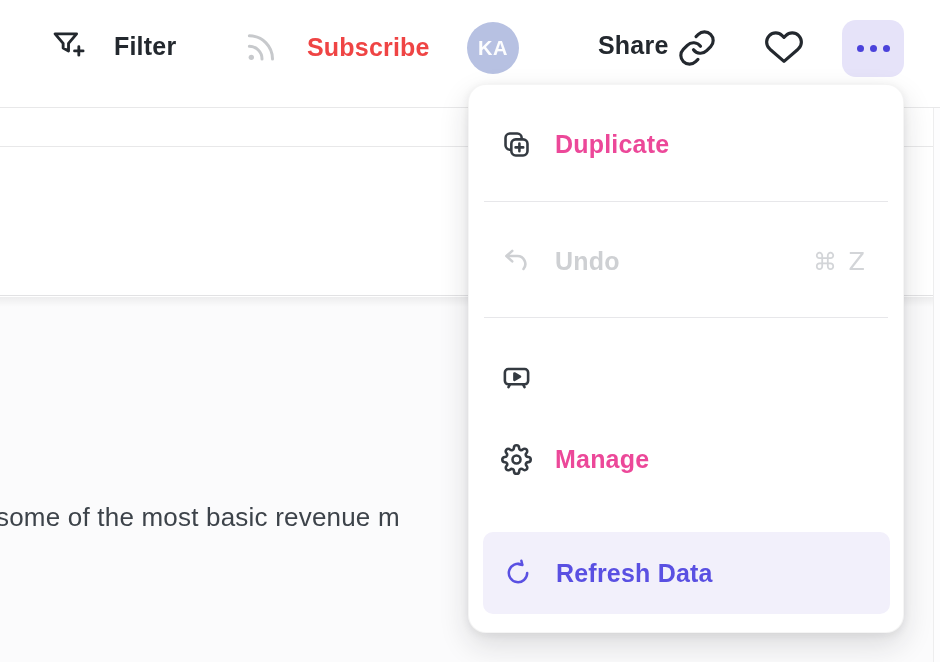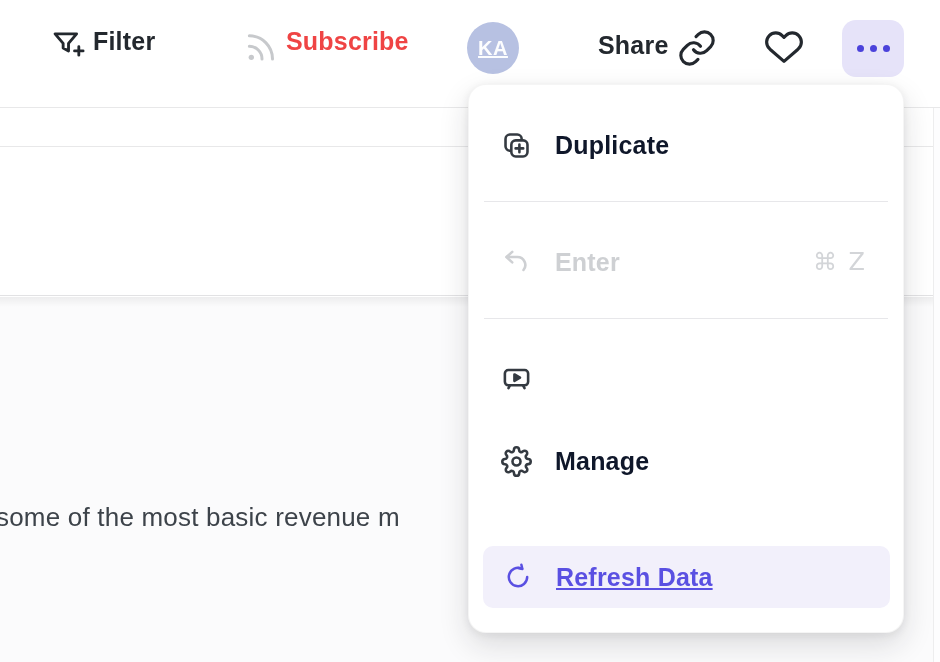--- a/index.html
+++ b/index.html
@@ -17,71 +17,71 @@
   .lower-section   { left:0; top:297px; width:940px; height:365px; background:#fbfbfc; z-index:0; }
   .lower-shadow    { left:0; top:297px; width:940px; height:10px; background:linear-gradient(to bottom, rgba(0,0,0,0.055), rgba(0,0,0,0)); z-index:1; }
   .right-gutter    { left:933px; top:108px; width:7px; height:554px; background:#fdfdfe; border-left:1px solid #ededee; z-index:1; }
 
   .body-text {
     left:-4px; top:502px; z-index:1;
     font-size:26px; color:#3d434a; letter-spacing:0.2px; white-space:nowrap;
   }
 
   
-  .tb-item { display:flex; gap:5px; z-index:3; cursor:pointer; background:none; border:none; font-family:inherit; }
+  .tb-item { display:flex; align-items:center; gap:26px; z-index:3; cursor:pointer; background:none; border:none; font-family:inherit; }
   .tb-label { font-size:25px; font-weight:600; color:#23282e; letter-spacing:0.2px; }
   .tb-item.disabled .tb-label { color:#ef4444; }
   .tb-item svg { display:block; }
 
   .filter-btn    { left:50px;  top:27px; }
   .subscribe-btn { left:241px; top:27px; }
   .share-btn     { left:598px; top:31px; }
   .link-btn      { left:676px; top:27px; }
   .heart-btn     { left:763px; top:27px; }
 
   .avatar {
     left:467px; top:22px; width:52px; height:52px; border-radius:50%;
     background:#b7c1e2; color:rgba(255,255,255,0.96);
     display:flex; align-items:center; justify-content:center;
-    font-size:20px; font-weight:700; letter-spacing:0.5px; z-index:3; cursor:pointer;text-decoration:underline;
+    font-size:20px; font-weight:700; letter-spacing:0.5px; z-index:3; cursor:pointer;
   }
 
   .more-btn {
     left:842px; top:20px; width:62px; height:57px; border-radius:14px;
     background:#e6e3f9; border:none; display:flex; align-items:center; justify-content:center;
     gap:6px; z-index:3; cursor:pointer;
   }
   .dot { width:7px; height:7px; border-radius:50%; background:#4b42db; }
 
   
   .menu-panel {
     left:468px; top:84px; width:436px; height:549px; z-index:10;
     background:#ffffff; border-radius:18px;
     border:1px solid rgba(0,0,0,0.04);
     box-shadow:0 12px 30px rgba(25,25,35,0.14), 0 2px 8px rgba(25,25,35,0.07);
     padding:26px 0 18px 0;
     display:flex; flex-direction:column;
   }
   .menu-item {
     height:68px; display:flex; align-items:center; gap:23px;
-    padding:0 36px 0 32px; font-size:25px; font-weight:600; color:#0f172a;
+    padding:0 36px 0 32px; font-size:25px; font-weight:600; color:#ec4899;
     cursor:pointer; background:none; border:none; font-family:inherit; text-align:left;
   }
   .menu-item svg { display:block; flex:0 0 auto; }
   .menu-item .mi-label { letter-spacing:0.2px; }
   .menu-item.disabled { color:#ced0d3; cursor:default; }
   .menu-item .shortcut {
     margin-left:auto; font-size:24px; font-weight:400; color:#d3d5d8;
     font-family:"DejaVu Sans","Liberation Sans",sans-serif; letter-spacing:2px;
   }
   .menu-divider { height:1px; background:#e7e7ea; margin:22px 15px 26px 15px; }
   .gap-sm { height:14px; } .gap-lg { height:39px; }
   .menu-item.highlight {
-    margin:12px 13px 0 14px; height:62px; border-radius:10px;
-    background:#f2f0fb; color:#5a50e2; padding:0 22px 0 20px;text-decoration:underline;
+    margin:0 13px 0 14px; height:82px; border-radius:10px;
+    background:#f2f0fb; color:#5a50e2; padding:0 22px 0 20px;
   }
 </style>
 </head>
 <body>
 
 <div class="abs toolbar-section"></div>
 <div class="abs band-section"></div>
 <div class="abs card-section"></div>
 <div class="abs lower-section"></div>
 <div class="abs lower-shadow"></div>
@@ -156,21 +156,21 @@
 
   <div class="menu-divider"></div>
 
   <button class="menu-item disabled">
     <span>
       <svg width="31" height="31" viewBox="0 0 24 24" fill="none" stroke="#ced0d3" stroke-width="2" stroke-linecap="round" stroke-linejoin="round">
         <path d="M8.7 3.8 4.2 7.8l4.5 4.1"></path>
         <path d="M4.6 7.8h8.1a6.1 6.1 0 0 1 4.7 10"></path>
       </svg>
     </span>
-    <span class="mi-label">Enter</span>
+    <span class="mi-label">Undo</span>
     <span class="shortcut">⌘ Z</span>
   </button>
 
   <div class="menu-divider"></div>
 
   <button class="menu-item">
     <span>
       <svg width="31" height="31" viewBox="0 0 24 24" fill="none" stroke="#343a41" stroke-width="2" stroke-linecap="round" stroke-linejoin="round">
         <rect x="3" y="4.7" width="18" height="11.8" rx="2.7"></rect>
         <path d="M10.4 8.1l4.3 2.5-4.3 2.5z" fill="#343a41"></path>

